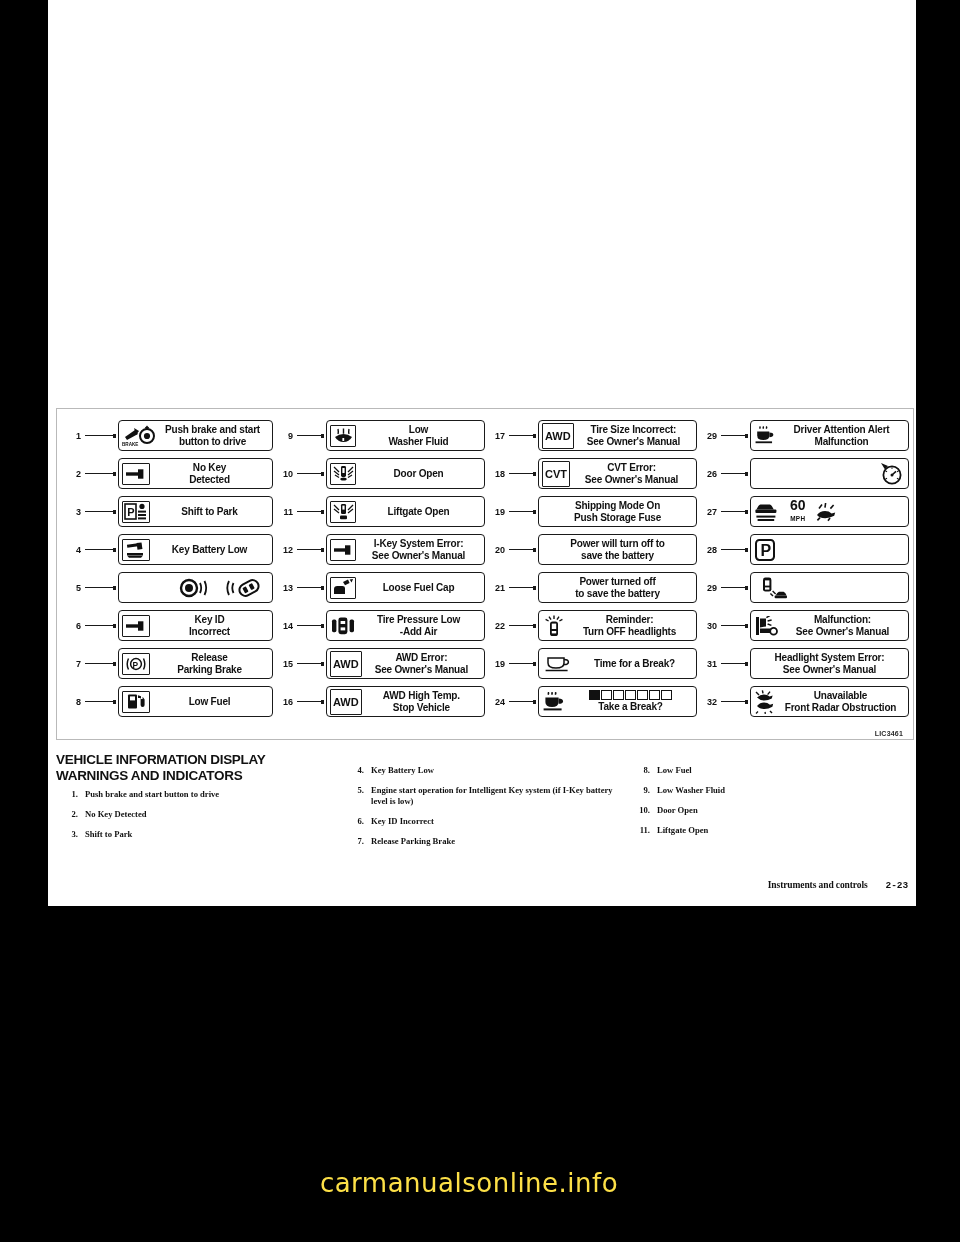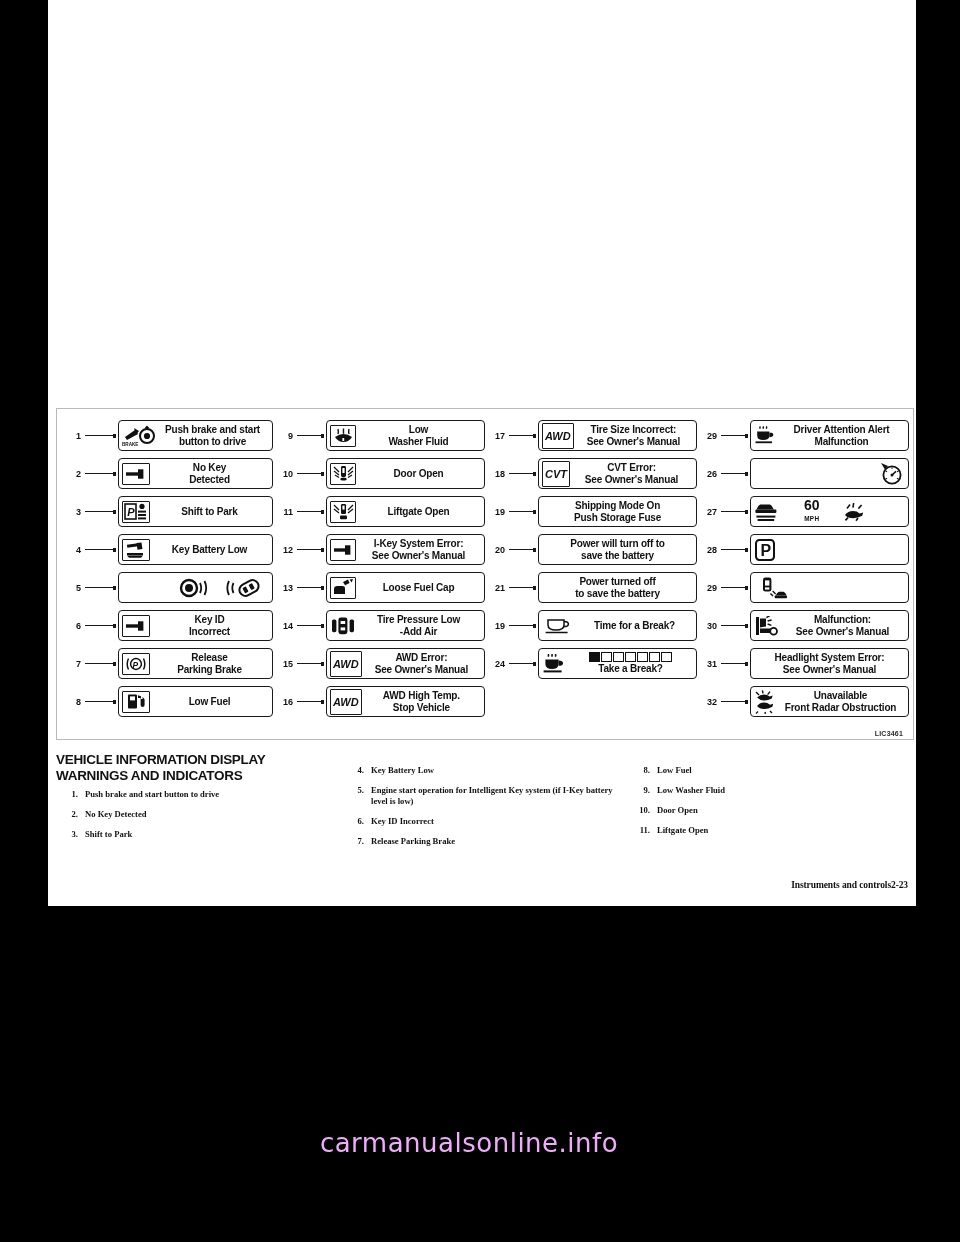--- a/index.html
+++ b/index.html
@@ -96,21 +96,21 @@
     display: flex;
     align-items: center;
     justify-content: center;
     height: 26px;
   }
   .ic svg { display: block; }
   .boxic {
     border: 1.5px solid #1a1a1a;
     border-radius: 1px;
     box-sizing: border-box;
-    display: flex; align-items: center; justify-content: center; font-style: italic;
+    display: flex; align-items: center; justify-content: center;
   }
   .awdbox {
     font-size: 11px; font-weight: bold; color: #111;
     padding: 1px 2px; line-height: 12px;
     font-family: "Liberation Sans", sans-serif;
   }
   
   #fig-code {
     position: absolute;
     right: 10px; bottom: 2px;
@@ -151,29 +151,29 @@
   .spacer-top { height: 13px; }
   #footer {
     position: absolute;
     right: 8px; top: 880px;
     font-size: 9.5px;
     font-weight: bold;
     color: #111;
     font-family: "Liberation Serif", serif;
     letter-spacing: -0.1px;
   }
-  #footer .pg { margin-left: 0; }
+  #footer .pg { margin-left: 18px; font-family: Liberation Mono, monospace; }
   
   #watermark {
     position: absolute;
-    left: 0; top: 1128px;
+    left: 0; top: 1168px;
     width: 960px;
     text-align: center;
     font-size: 26px;
-    color: #f0abfc;
+    color: #fde047;
     letter-spacing: 0.5px;
     font-family: "DejaVu Sans", sans-serif;
     padding-right: 22px;
     box-sizing: border-box;
   }
 </style>
 </head>
 <body>
 
 <div id="page">
@@ -528,20 +528,44 @@
 
         <div class="fig-row">
           <span class="row-num">21</span>
           <span class="leader lead-med"></span>
           <div class="disp">
             <span class="label">Power turned off
 to save the battery</span>
           </div>
         </div>
 
+        <div class="fig-row">
+          <span class="row-num">22</span>
+          <span class="leader lead-med"></span>
+          <div class="disp">
+            <span class="ic" style="width:24px;">
+              <svg width="20" height="22" viewBox="0 0 20 22">
+                <g fill="#111">
+                  <g stroke="#111" stroke-width="1.4">
+                    <path d="M10 0.5 V4"></path>
+                      <path d="M5 1.6 L7 4.6"></path>
+                      <path d="M15 1.6 L13 4.6"></path>
+                    <path d="M1.6 4.4 L4.6 6"></path>
+                      <path d="M18.4 4.4 L15.4 6"></path>
+                  </g>
+                  <rect x="6" y="6.4" width="8" height="14.6" rx="2.6"></rect>
+                  <rect x="7.8" y="8.6" width="4.4" height="5.4" fill="#fff"></rect>
+                  <rect x="7.8" y="16" width="4.4" height="2.4" fill="#fff"></rect>
+                </g>
+              </svg>
+            </span>
+            <span class="label">Reminder:
+Turn OFF headlights</span>
+          </div>
+        </div>
 
         <div class="fig-row">
           <span class="row-num">19</span>
           <span class="leader lead-med"></span>
           <div class="disp">
             <span class="ic" style="width:34px;">
               <svg width="30" height="18" viewBox="0 0 30 18">
                 <g fill="none" stroke="#111" stroke-width="1.5">
                   <path d="M4 3 h16 v5 q0 5 -8 5 q-8 0 -8 -5 z"></path>
                   <path d="M20 4.4 q4.4 0 4.4 2.6 q0 2.6 -4.4 2.6"></path>
@@ -631,21 +655,21 @@
                 </g>
               </svg>
             </span>
           </div>
         </div>
 
         <div class="fig-row">
           <span class="row-num">27</span>
           <span class="leader lead-med"></span>
           <div class="disp">
-            <span class="ic" style="margin:0 auto;gap:21px;">
+            <span class="ic" style="margin:0 auto;gap:7px;">
               <svg width="26" height="22" viewBox="0 0 26 22">
                 <g fill="#111">
                   <path d="M2.4 8.6 q2 -4.6 4 -5.2 h9.4 q2 0.6 4 5.2 z"></path>
                   <rect x="1.4" y="8.6" width="21" height="3.4" rx="1"></rect>
                   <rect x="2.4" y="14.6" width="19" height="2"></rect>
                   <rect x="3.6" y="18" width="16.6" height="2"></rect>
                 </g>
               </svg>
               <span style="font-size:14px;font-weight:bold;color:#111;line-height:13px;margin:0 2px 0 3px;display:flex;flex-direction:column;align-items:center;">
                 <span>60</span>

